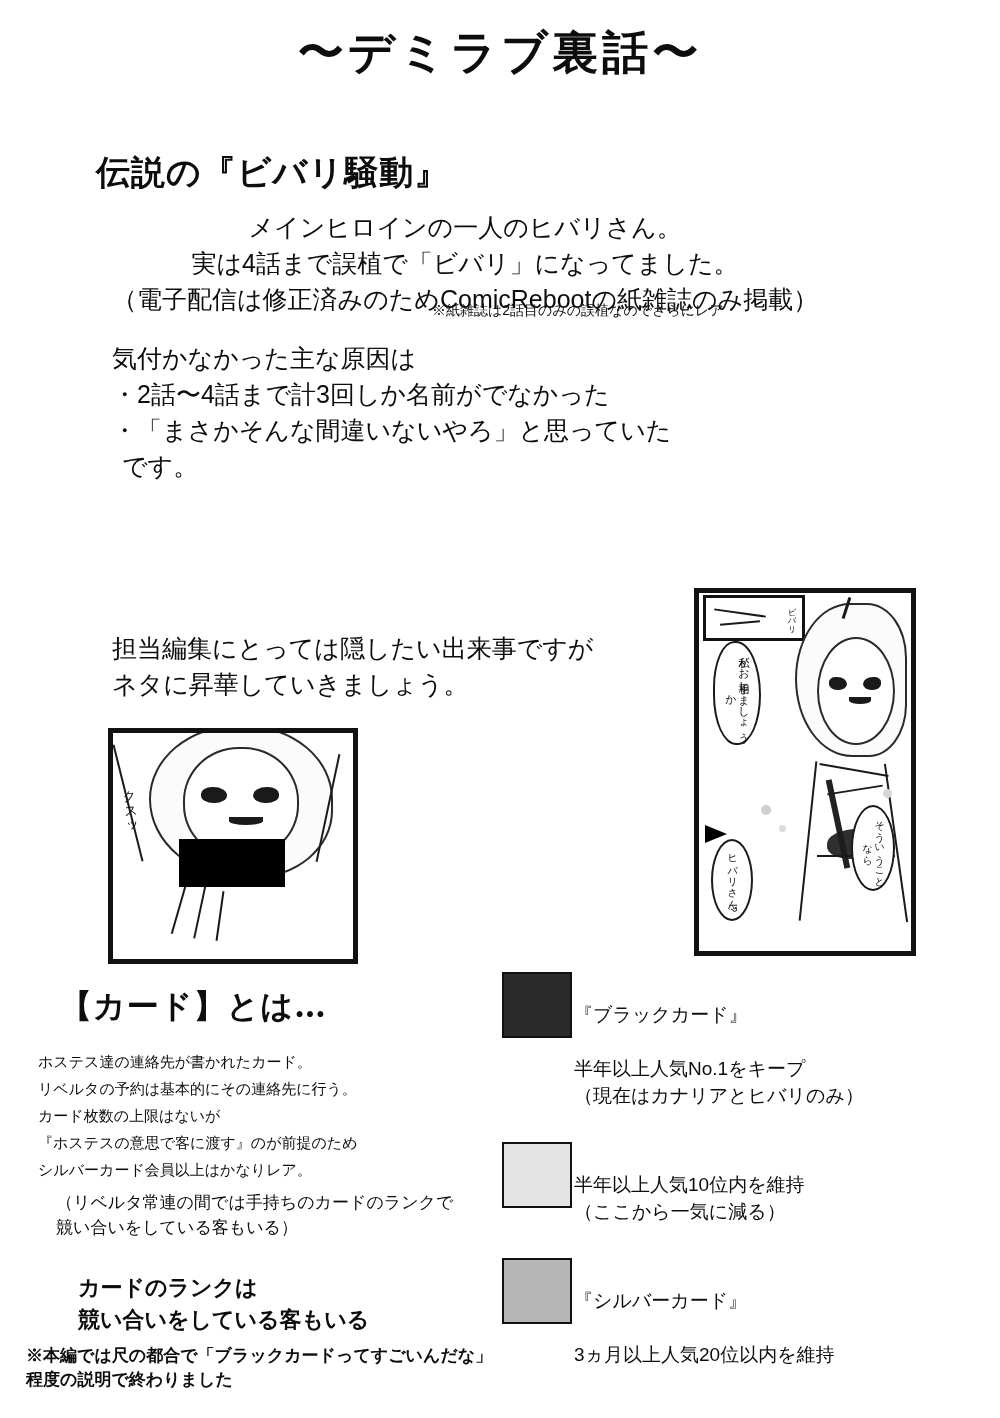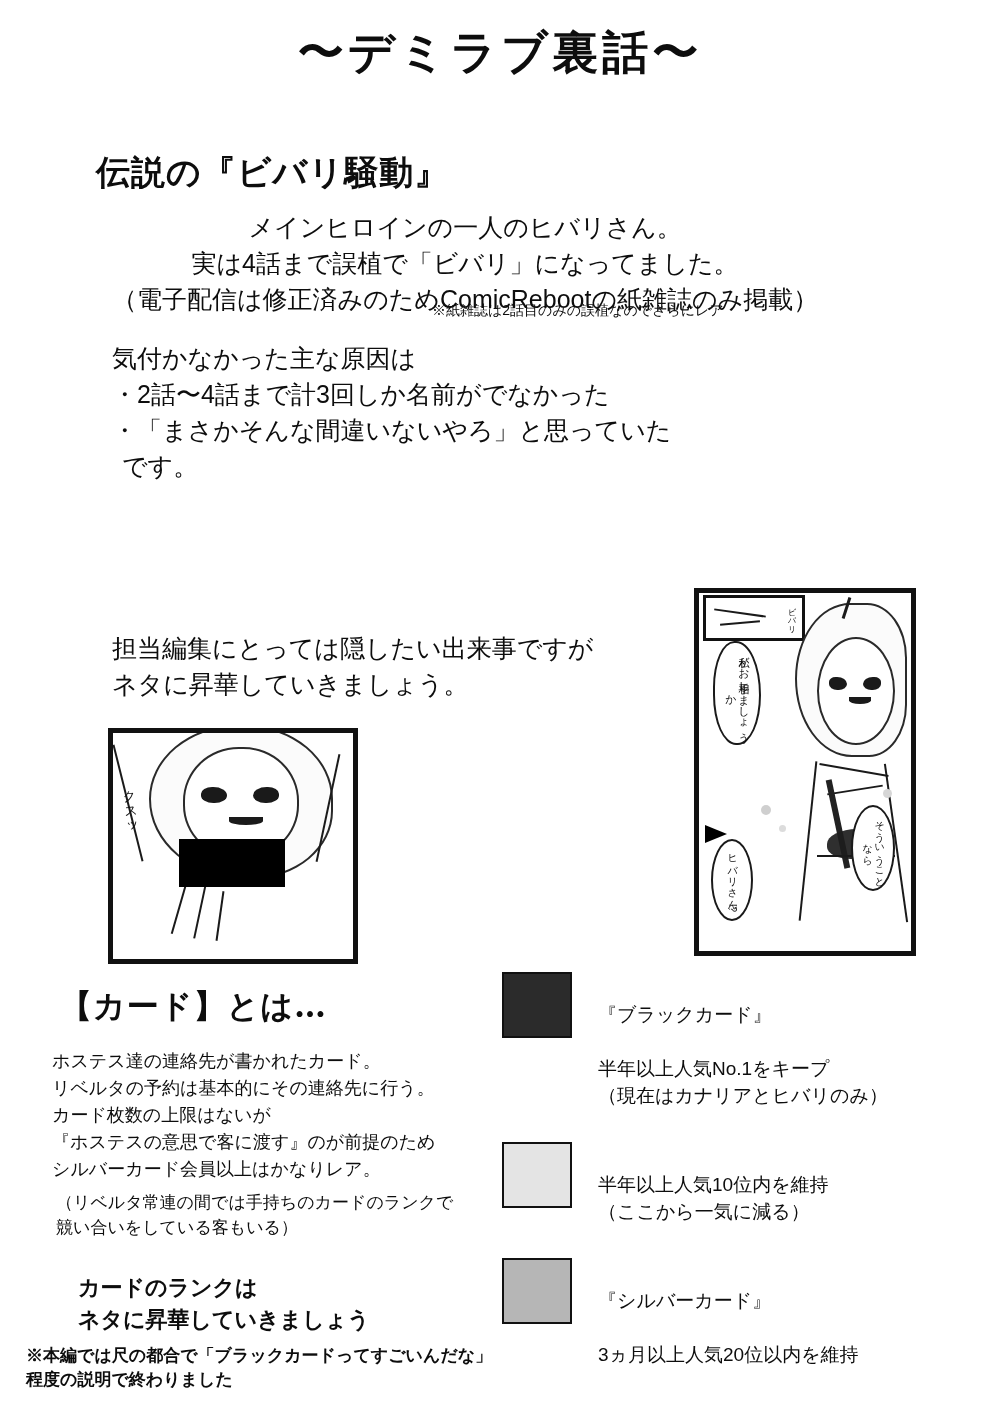--- a/index.html
+++ b/index.html
@@ -149,22 +149,22 @@
     top: 985px;
     left: 60px;
     font-family: "DejaVu Serif", serif;
     font-weight: bold;
     font-size: 32px;
     letter-spacing: 1px;
   }
   .card-body {
     position: absolute;
     top: 1048px;
-    left: 52px;
-    font-size: 18px;
+    left: 38px;
+    font-size: 15px;
     line-height: 27px;
     white-space: pre-line;
   }
   .card-body2 {
     position: absolute;
     top: 1190px;
     left: 56px;
     font-size: 17px;
     line-height: 25px;
     white-space: pre-line;
@@ -200,21 +200,21 @@
     align-items: flex-start;
     margin-bottom: 6px;
   }
   .swatch {
     width: 66px;
     height: 62px;
     border: 2px solid #111;
     flex: 0 0 auto;
   }
   .rank-text {
-    margin-left: 26px;
+    margin-left: 2px;
     font-size: 19px;
     line-height: 27px;
     white-space: pre-line;
     padding-top: 2px;
   }
 </style>
 </head>
 <body>
 
 <div class="page">
@@ -291,21 +291,21 @@
 
   <div class="card-heading">【カード】とは…</div>
   <div class="card-body">ホステス達の連絡先が書かれたカード。
 リベルタの予約は基本的にその連絡先に行う。
 カード枚数の上限はないが
 『ホステスの意思で客に渡す』のが前提のため
 シルバーカード会員以上はかなりレア。</div>
   <div class="card-body2">（リベルタ常連の間では手持ちのカードのランクで
 競い合いをしている客もいる）</div>
   <div class="card-body3">カードのランクは
-ネタに昇華していきましょう</div>
+競い合いをしている客もいる</div>
   <div class="footnote">※本編では尺の都合で「ブラックカードってすごいんだな」
 程度の説明で終わりました</div>
 
   <div class="ranks">
     <div class="rank-row">
       <div class="swatch" style="background:#2b2b2b;"></div>
       <div class="rank-text">
         <div>『ブラックカード』</div>
         <div style="white-space:pre-line;">半年以上人気No.1をキープ
 （現在はカナリアとヒバリのみ）</div>

